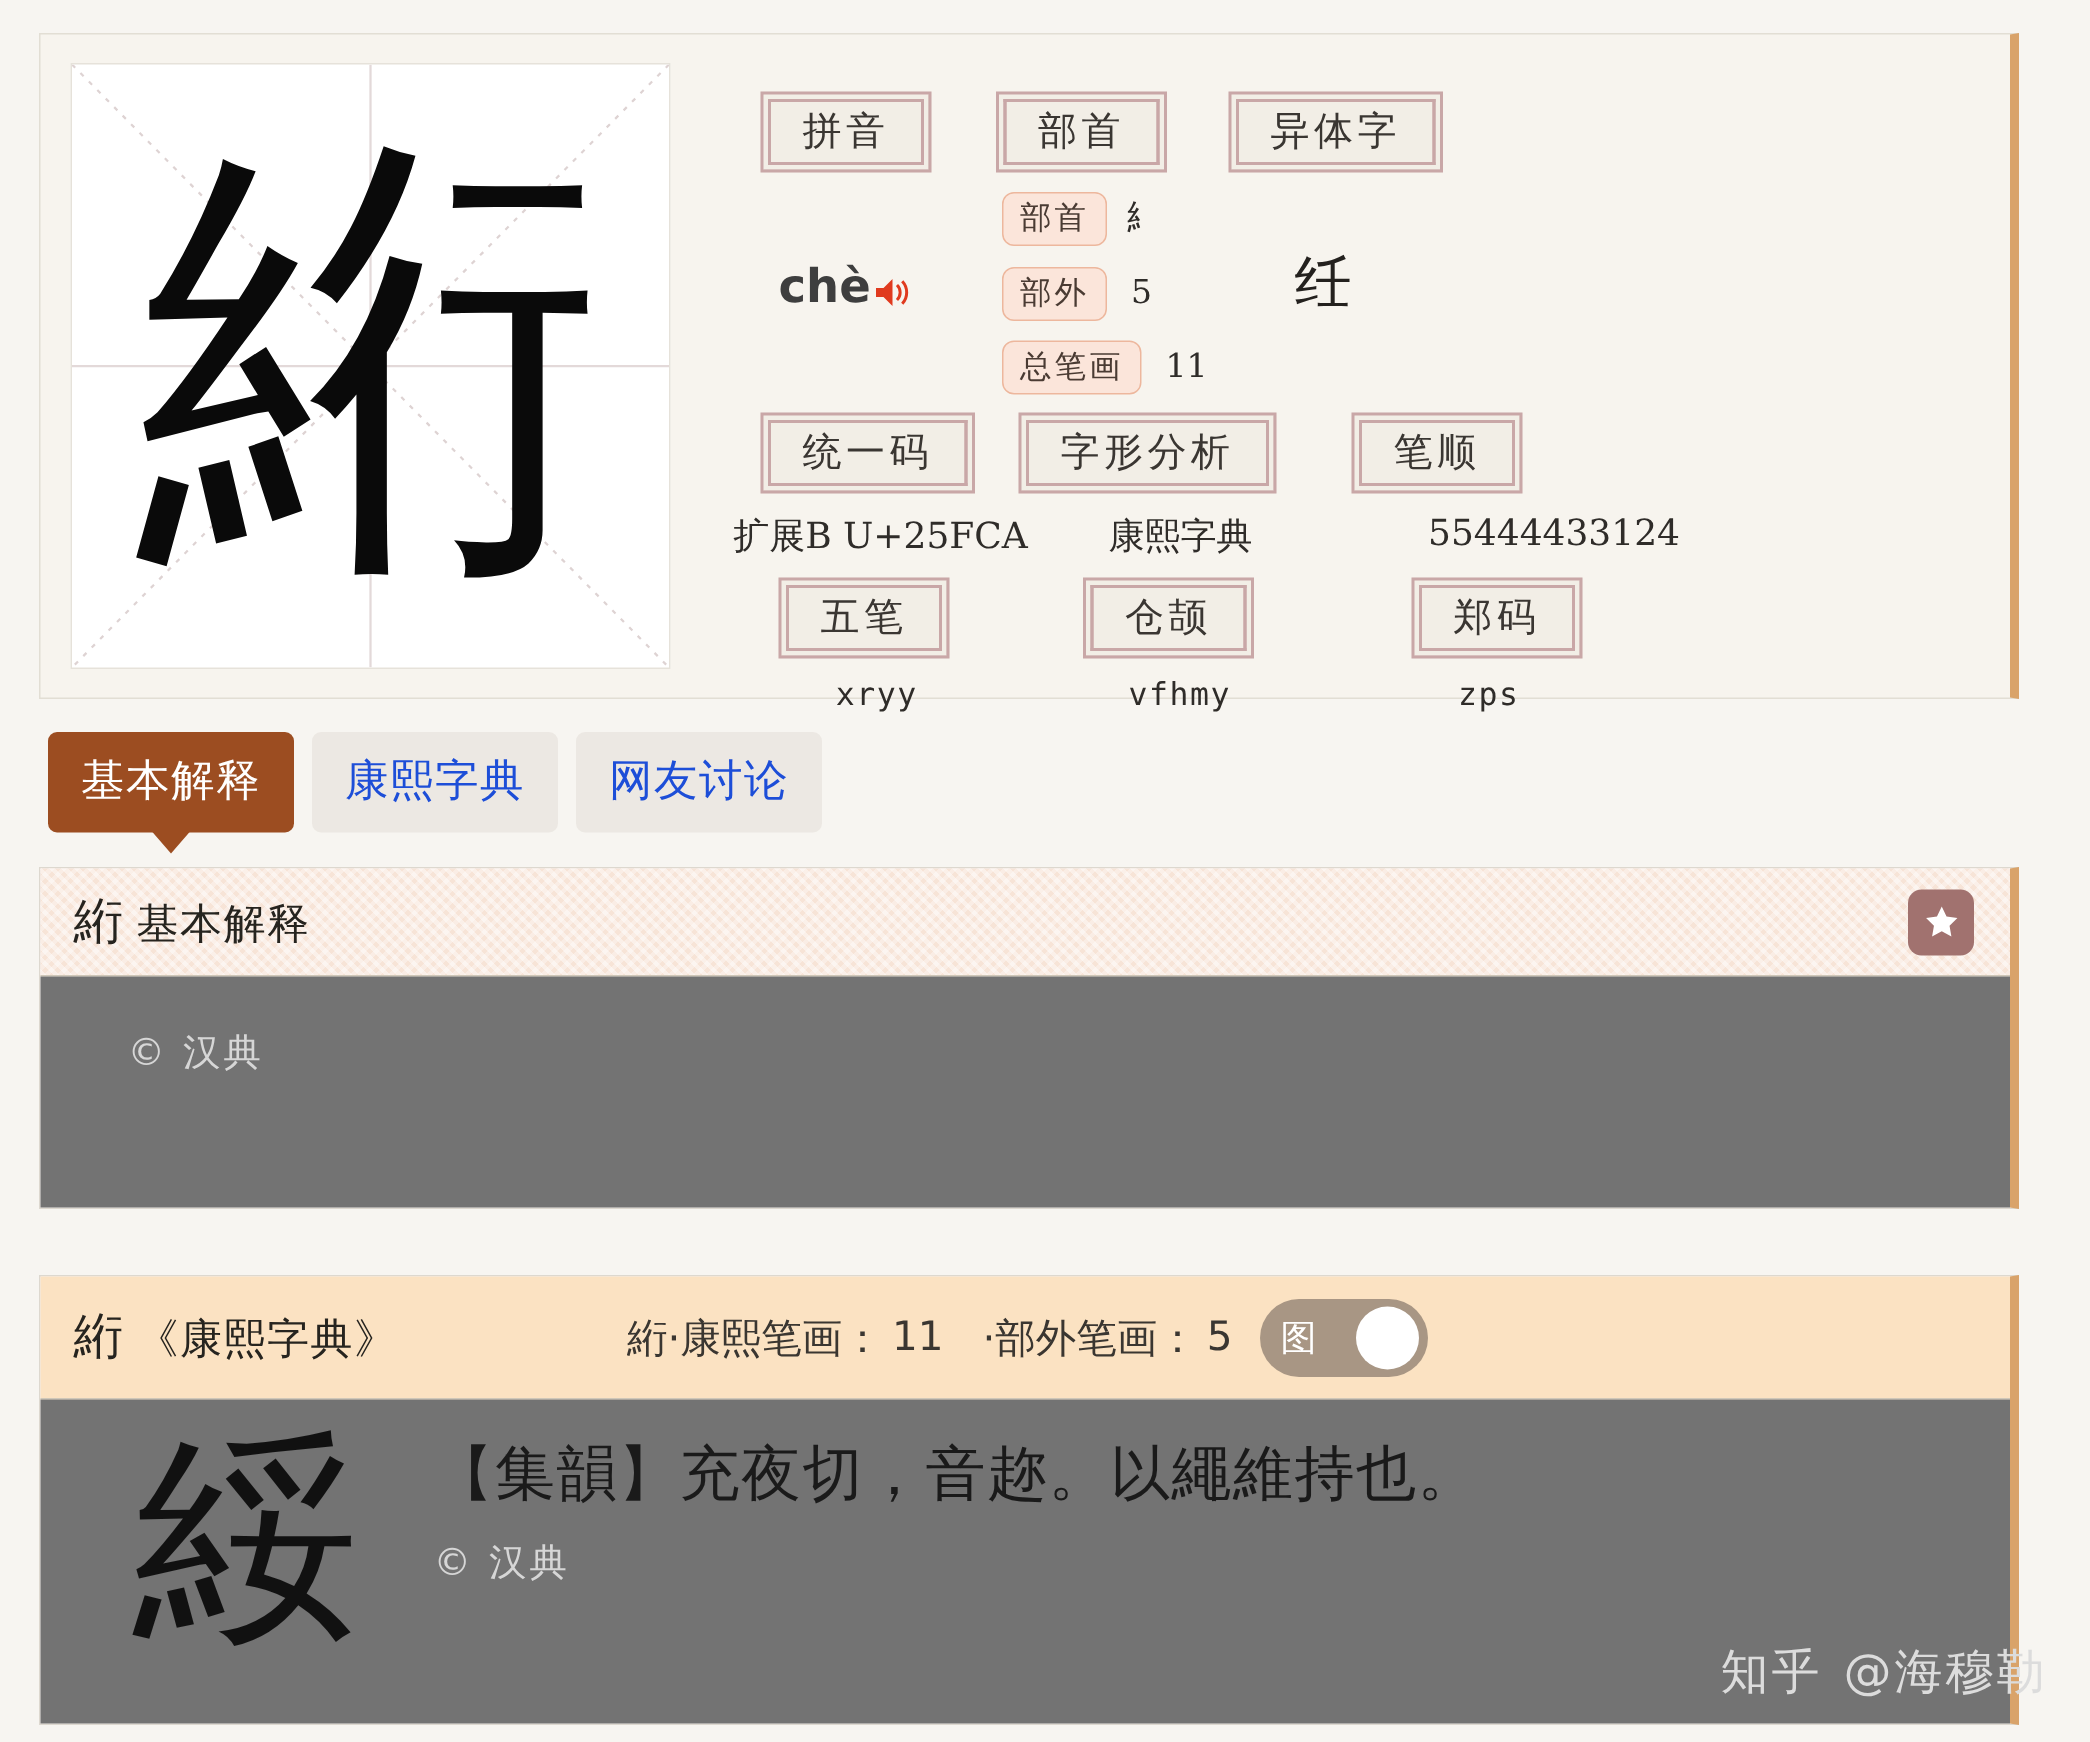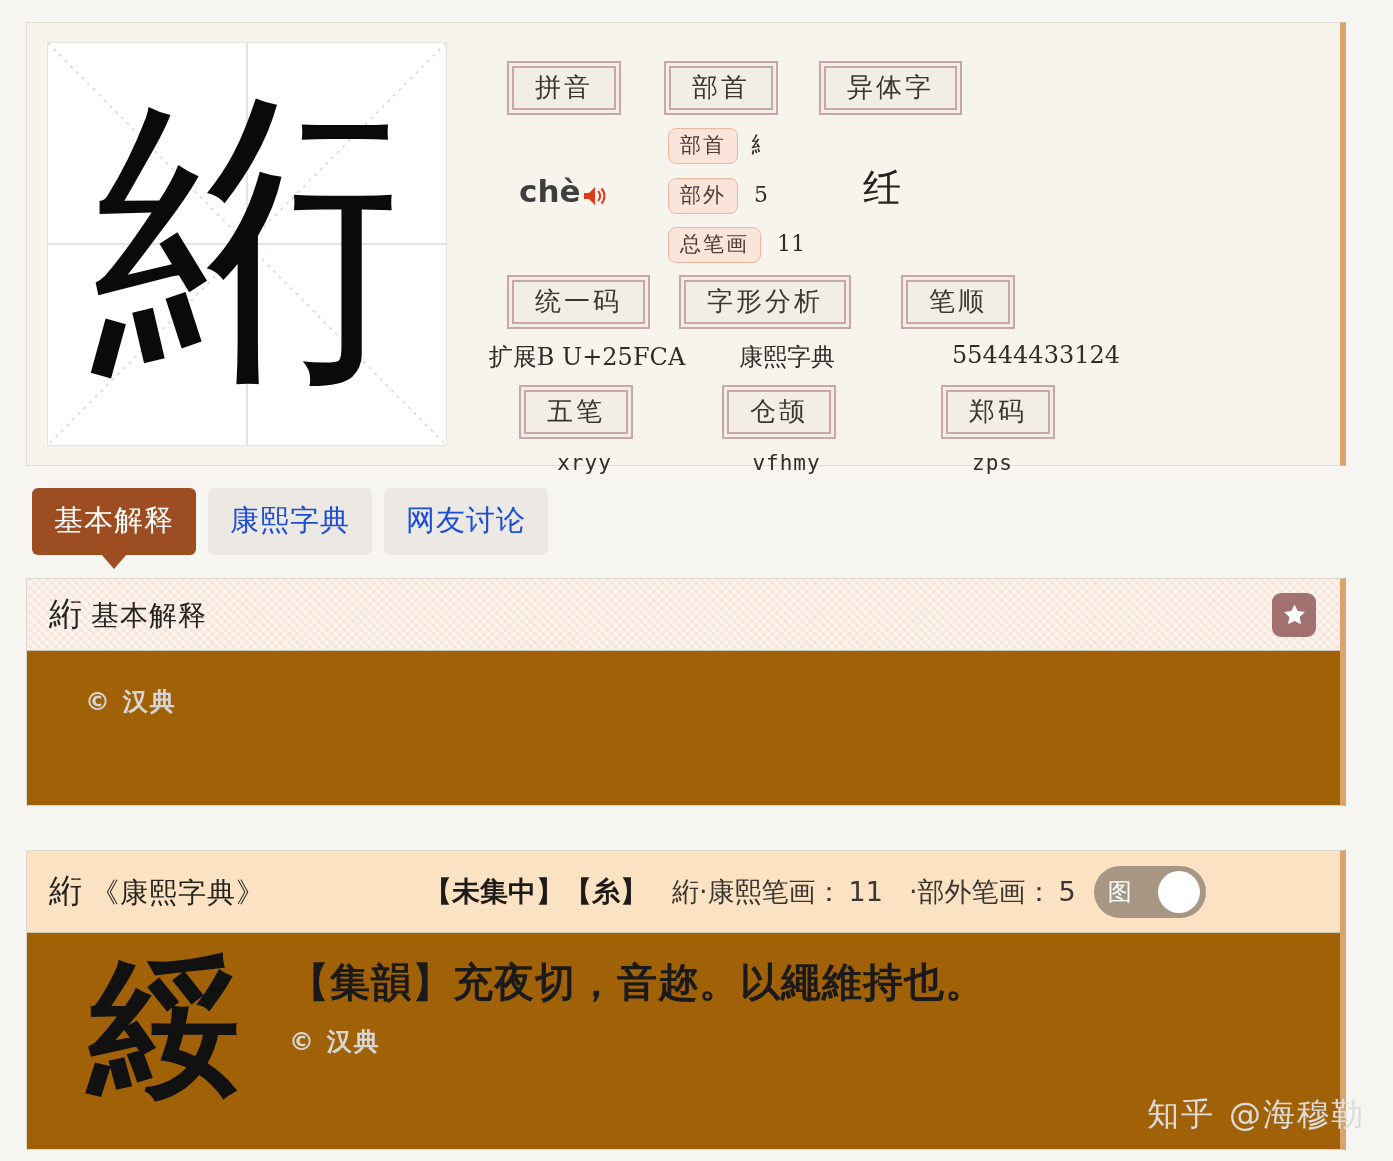--- a/index.html
+++ b/index.html
@@ -127,21 +127,21 @@
     display:flex;align-items:baseline;gap:8px;
   }
   .head-title .hz{font-size:33px;}
   .head-title .lbl{font-family:"DejaVu Sans","Liberation Sans",sans-serif;font-size:28px;}
 
   .star-btn{
     position:absolute;right:24px;top:50%;transform:translateY(-50%);
     width:44px;height:44px;border-radius:9px;background:#a1726f;
     display:flex;align-items:center;justify-content:center;cursor:pointer;
   }
-  .card-body{position:relative;background:#a16207;font-weight:bold;}
+  .card-body{position:relative;background:#737373;}
   .wm{
     font-family:"DejaVu Sans","Liberation Sans",sans-serif;
     font-size:25px;color:#d6d6d6;letter-spacing:2px;
   }
 
   
   .kx-meta{
     display:flex;align-items:center;
     font-family:"DejaVu Sans","Liberation Sans",sans-serif;
     font-size:28px;color:#1e1c19;font-weight:bold;letter-spacing:0px;
@@ -287,21 +287,20 @@
       <span class="wm">© 汉典</span>
     </div>
   </div>
 
   <div class="card" style="top:850px;height:300px;">
     <div class="card-head head-kx" style="height:82px;">
       <div class="head-title" style="width:345px;">
         <span class="hz">絎</span>
         <span class="lbl" style="font-family:Liberation Serif, serif;">《康熙字典》</span>
       </div>
-      <div class="kx-meta" style="margin-left:30px;">【未集中】【糸】</div>
       <div class="kx-meta2" style="margin-left:24px;">絎·康熙笔画：</div>
       <div class="kx-meta2" style="margin-left:6px;">11</div>
       <div class="kx-meta2" style="margin-left:26px;">·部外笔画：</div>
       <div class="kx-meta2" style="margin-left:6px;">5</div>
       <div class="toggle" style="margin-left:18px;">
         <span class="t-lbl">图</span>
         <span class="knob"></span>
       </div>
     </div>
     <div class="card-body" style="height:216px;position:relative;">

